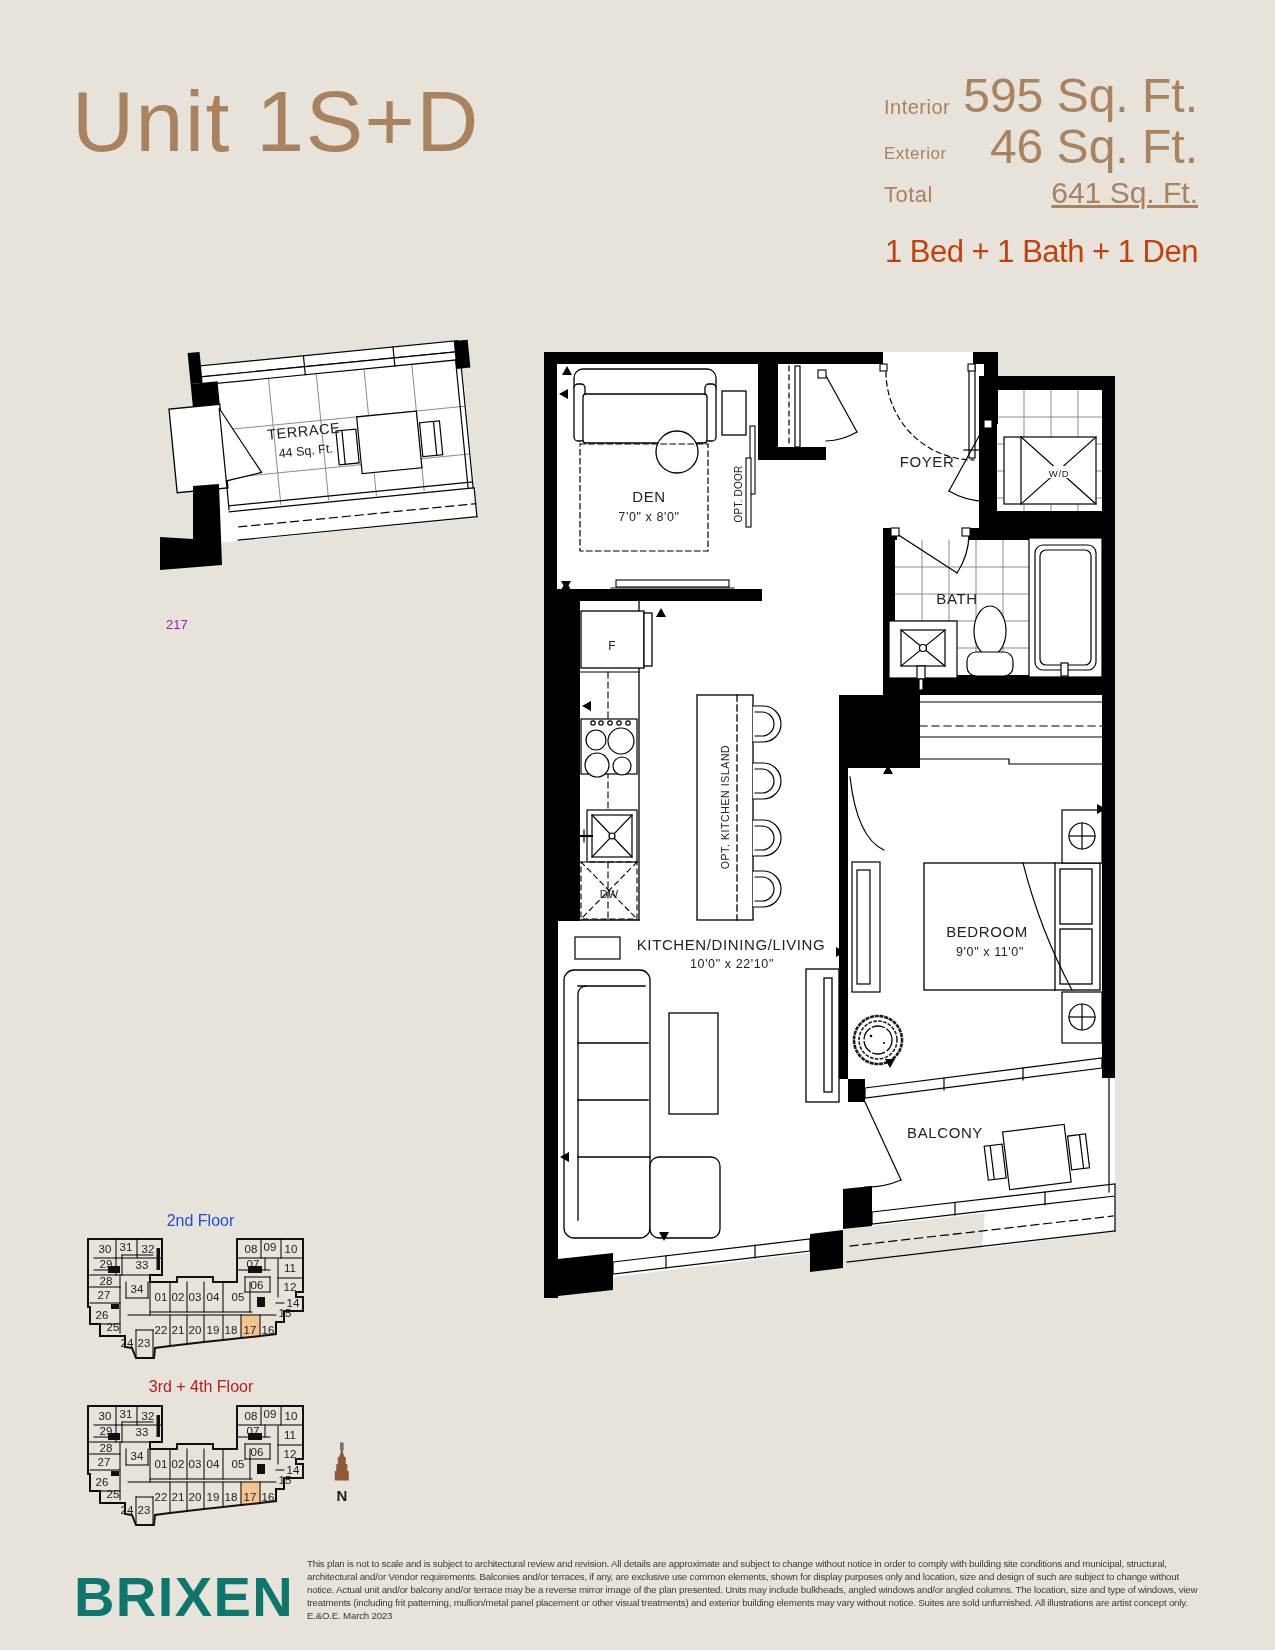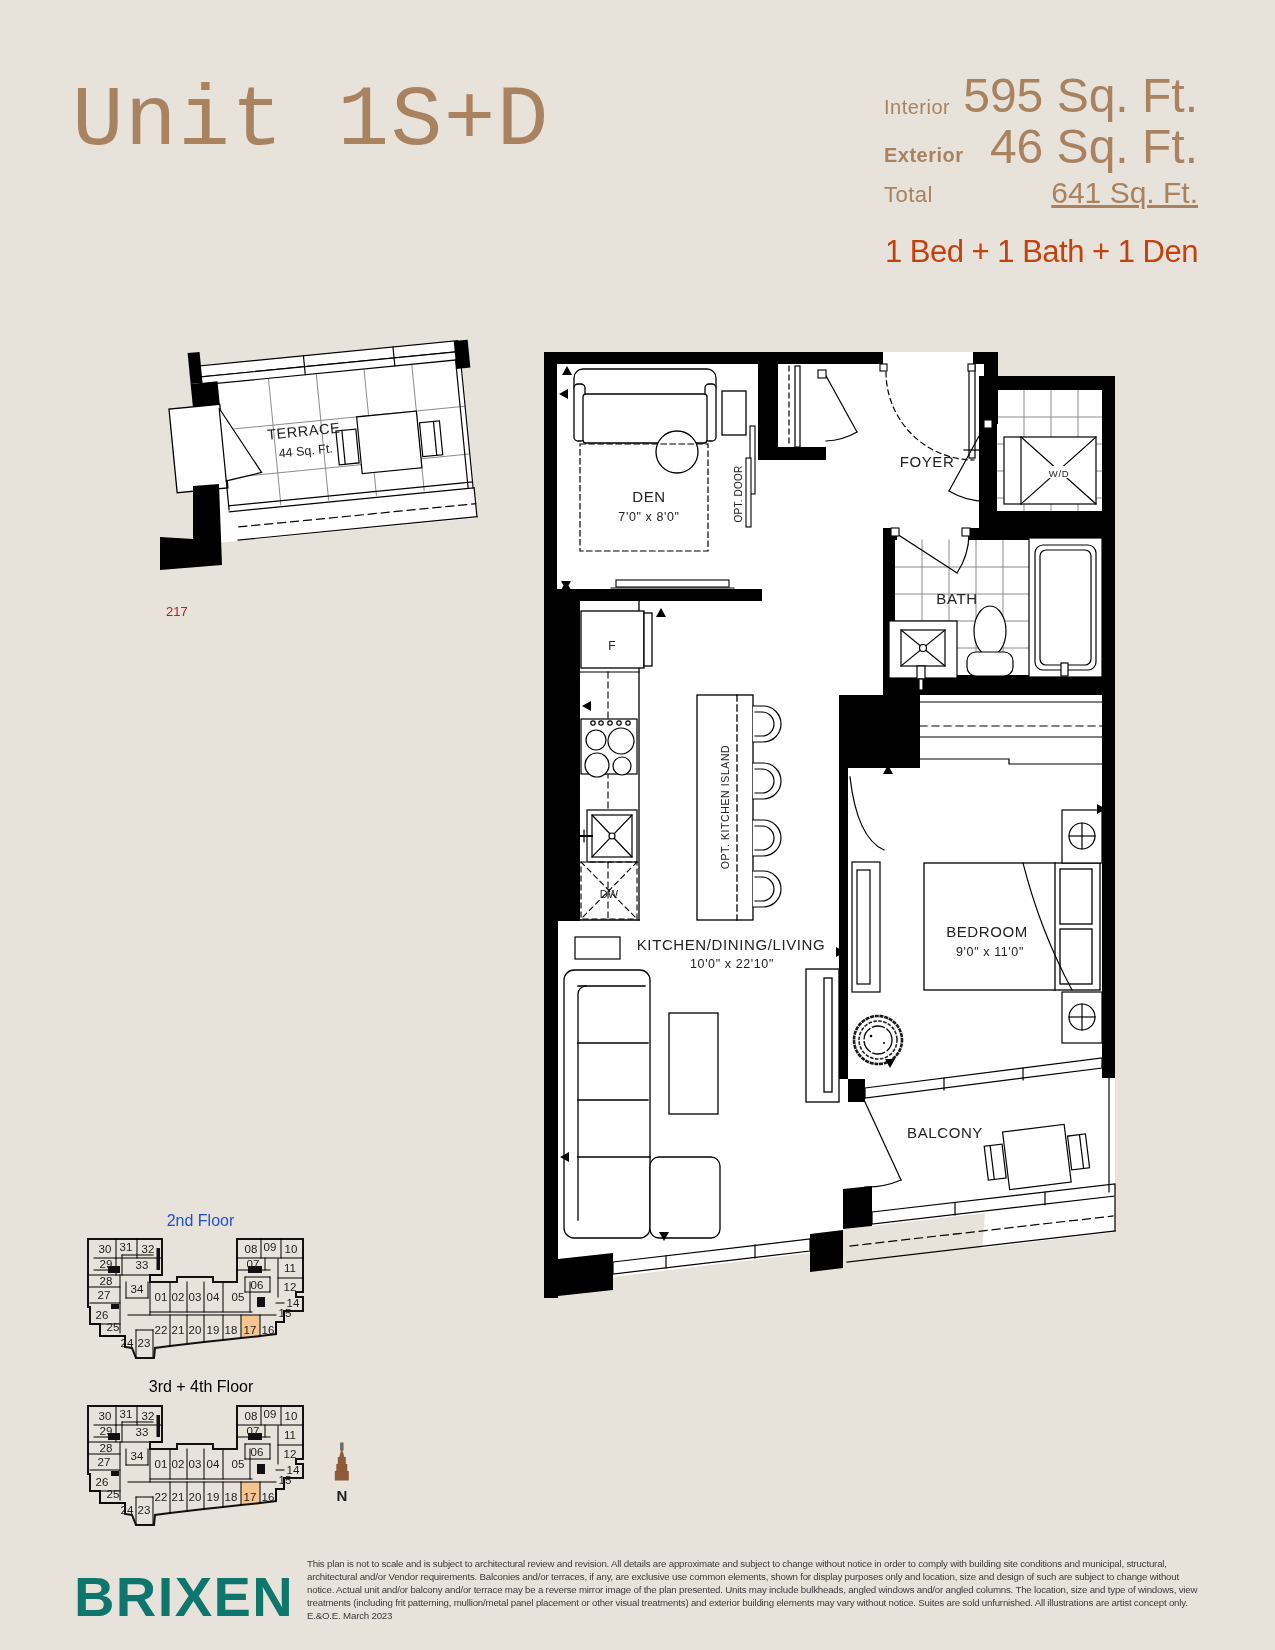--- a/index.html
+++ b/index.html
@@ -5,31 +5,31 @@
   html,body{margin:0;padding:0;}
   body{width:1275px;height:1650px;background:#e7e2da;position:relative;
        font-family:"Liberation Sans",sans-serif;overflow:hidden;}
   .abs{position:absolute;}
   .tan{color:#a9825f;}
   svg text{font-family:"Liberation Sans",sans-serif;}
 </style>
 </head>
 <body>
 
-<div class="abs tan" style="left:72px;top:72px;font-size:86px;letter-spacing:1.5px;font-family:Liberation Mono, monospace;">Unit 1S+D</div>
+<div class="abs tan" style="left:72px;top:72px;font-size:86px;letter-spacing:1.5px;">Unit 1S+D</div>
 
 <div class="abs" style="left:700px;top:74px;width:498px;">
 
   <div style="position:relative;height:48px;">
     <span class="abs tan" style="left:184px;top:22px;font-size:20px;letter-spacing:0.5px;">Interior</span>
     <span class="abs tan" style="right:0;top:-6px;font-size:48px;">595 Sq. Ft.</span>
   </div>
 
   <div style="position:relative;height:46px;">
-    <span class="abs tan" style="left:184px;top:22px;font-size:20px;letter-spacing:0.5px;font-weight:bold;">Exterior</span>
+    <span class="abs tan" style="left:184px;top:22px;font-size:17px;letter-spacing:0.5px;">Exterior</span>
     <span class="abs tan" style="right:0;top:-3px;font-size:48px;">46 Sq. Ft.</span>
   </div>
 
   <div style="position:relative;height:42px;">
     <span class="abs tan" style="left:184px;top:14px;font-size:22px;letter-spacing:0.5px;">Total</span>
     <span class="abs tan" style="right:0;top:8px;font-size:30px;text-decoration:underline;">641 Sq. Ft.</span>
   </div>
 
   <div style="position:relative;height:40px;">
     <span class="abs" style="right:0;top:24px;font-size:31px;letter-spacing:-0.5px;color:#c2410c;">1 Bed + 1 Bath + 1 Den</span>
@@ -93,21 +93,21 @@
 
     <text x="298" y="446" font-size="14.5" fill="#222" text-anchor="middle" letter-spacing="0.6">TERRACE</text>
     <text x="298" y="465" font-size="12.5" fill="#222" text-anchor="middle">44 Sq. Ft.</text>
   </g>
 
   <g fill="#000" stroke="none">
     <polygon points="193,486 219,484 222,565 160,570 160,537 193,539"></polygon>
   </g>
 </svg>
 
-<div class="abs" style="left:166px;top:604px;font-size:13px;color:#b91c1c;">217</div>
+<div class="abs" style="left:166px;top:617px;font-size:13px;color:#a21caf;">217</div>
 
 <svg class="abs" style="left:535px;top:345px;" width="595" height="975" viewBox="535 345 595 975">
   <g stroke-linecap="square">
 
   <polygon points="544,352 998,352 998,376 1115,376 1115,1198 872,1226 845,1229 810,1253 613,1277 558,1283 544,1298" fill="#ffffff" stroke="none"></polygon>
 
   <g stroke="#8c8c8c" stroke-width="1">
     <line x1="922" y1="540" x2="922" y2="675"></line>
         <line x1="949" y1="540" x2="949" y2="675"></line>
         <line x1="976" y1="540" x2="976" y2="675"></line>
@@ -440,21 +440,21 @@
     <text x="731" y="950" font-size="15">KITCHEN/DINING/LIVING</text>
     <text x="732" y="968" font-size="12.5">10'0" x 22'10"</text>
     <text x="945" y="1138" font-size="15">BALCONY</text>
     <text x="742" y="494" font-size="10" letter-spacing="0.2" transform="rotate(-90 742 494)">OPT. DOOR</text>
     <text x="729" y="807" font-size="10.5" transform="rotate(-90 729 807)">OPT. KITCHEN ISLAND</text>
   </g>
   </g>
 </svg>
 
 <div class="abs" style="left:0;top:1212px;width:400px;text-align:center;font-size:16px;color:#1d4ed8;"><span style="margin-left:1px">2nd Floor</span></div>
-<div class="abs" style="left:0;top:1378px;width:400px;text-align:center;font-size:16px;color:#000000;"><span style="margin-left:2px">3rd + 4th Floor</span></div>
+<div class="abs" style="left:0;top:1378px;width:400px;text-align:center;font-size:16px;color:#b91c1c;"><span style="margin-left:2px">3rd + 4th Floor</span></div>
 
 <svg class="abs" style="left:80px;top:1230px;" width="235" height="135" viewBox="0 0 235 135">
 <defs>
 <g id="kp" stroke-linecap="square">
 
   <rect x="161" y="85" width="19" height="23" fill="#f6c48e" stroke="none"></rect>
 
   <g fill="none" stroke="#111" stroke-width="2">
     <polygon points="8,9 82,9 82,45 70,45 70,52 97,52 97,47 133,47 133,52 157,52 157,9 223,9 223,62 216,62 216,67 223,67 223,81 204,81 204,92 196,92 196,104 180,106 161,108 143,110 124,112 107,114 90,116 75,118 74,128 56,128 52,118 45,117 45,106 20,106 20,94 10,94 10,77 8,77"></polygon>
   </g>

